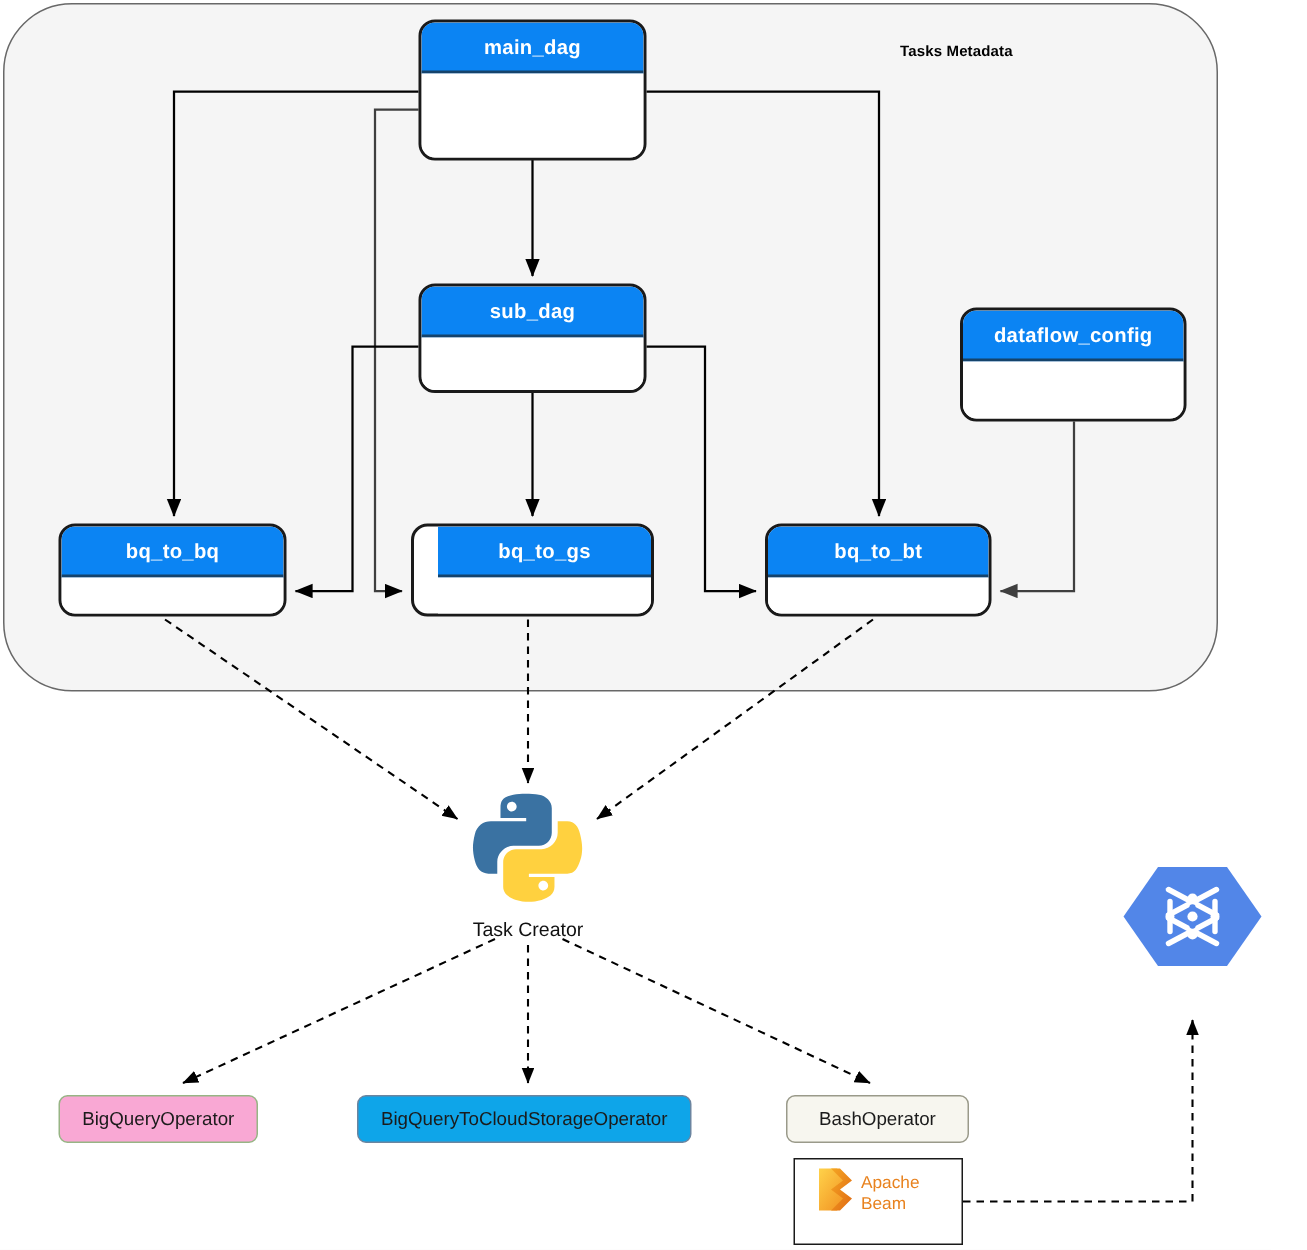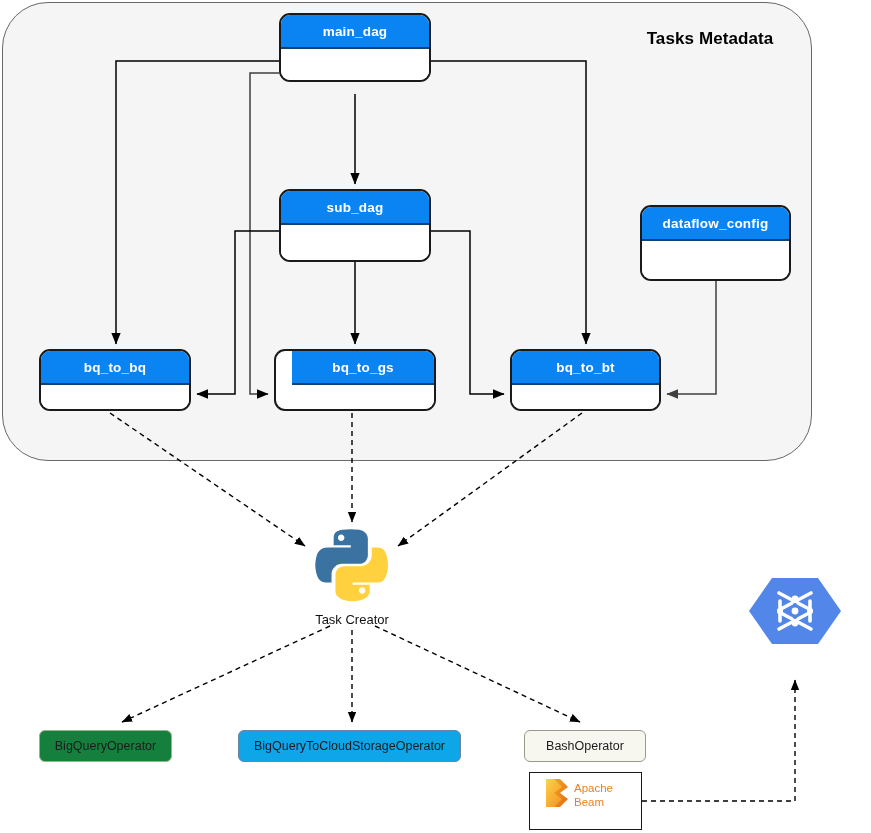--- a/index.html
+++ b/index.html
@@ -45,22 +45,22 @@
     background: #f5f5f5;
     border: 1px solid #686868;
     border-radius: 46px;
     box-sizing: border-box;
   }
   .group-title {
     position: absolute;
     left: 600px;
     top: 29px;
     width: 220px;
-    text-align: center;
-    font-size: 17px;
+    text-align: left;
+    font-size: 10px;
     font-weight: bold;
     color: #000000;
     letter-spacing: 0.1px;
   }
 
   
   .node {
     position: absolute;
     box-sizing: border-box;
     border: 2px solid #1a1a1a;
@@ -78,21 +78,21 @@
     display: flex;
     align-items: center;
     justify-content: center;
     letter-spacing: 0.2px;
   }
   .node .node-body {
     background: #ffffff;
     height: 100%;
   }
 
-  #node-main_dag   { left: 279px; top: 13px;  width: 152px; height: 69px; }
+  #node-main_dag   { left: 279px; top: 13px;  width: 152px; height: 94px; }
   #node-sub_dag    { left: 279px; top: 189px; width: 152px; height: 73px; }
   #node-dataflow_config { left: 640px; top: 205px; width: 151px; height: 76px; }
   #node-bq_to_bq   { left: 39px;  top: 349px; width: 152px; height: 62px; }
   #node-bq_to_gs   { left: 274px; top: 349px; width: 162px; height: 62px; padding-left: 16px; }
   #node-bq_to_bt   { left: 510px; top: 349px; width: 151px; height: 62px; }
 
   
   .python-wrap {
     position: absolute;
     left: 313px;
@@ -118,21 +118,21 @@
     display: flex;
     align-items: center;
     justify-content: center;
     font-size: 12.5px;
     color: #1b1b1b;
     text-align: center;
     white-space: nowrap;
   }
   #op-bigquery {
     left: 39px; top: 730px; width: 133px; height: 32px;
-    background: #15803d;
+    background: #f9a8d4;
     border: 1px solid #97b585;
   }
   #op-bq2gcs {
     left: 238px; top: 730px; width: 223px; height: 32px;
     background: #0ea5e9;
     border: 1px solid #6b85a0;
   }
   #op-bash {
     left: 524px; top: 730px; width: 122px; height: 32px;
     background: #f7f6ef;

